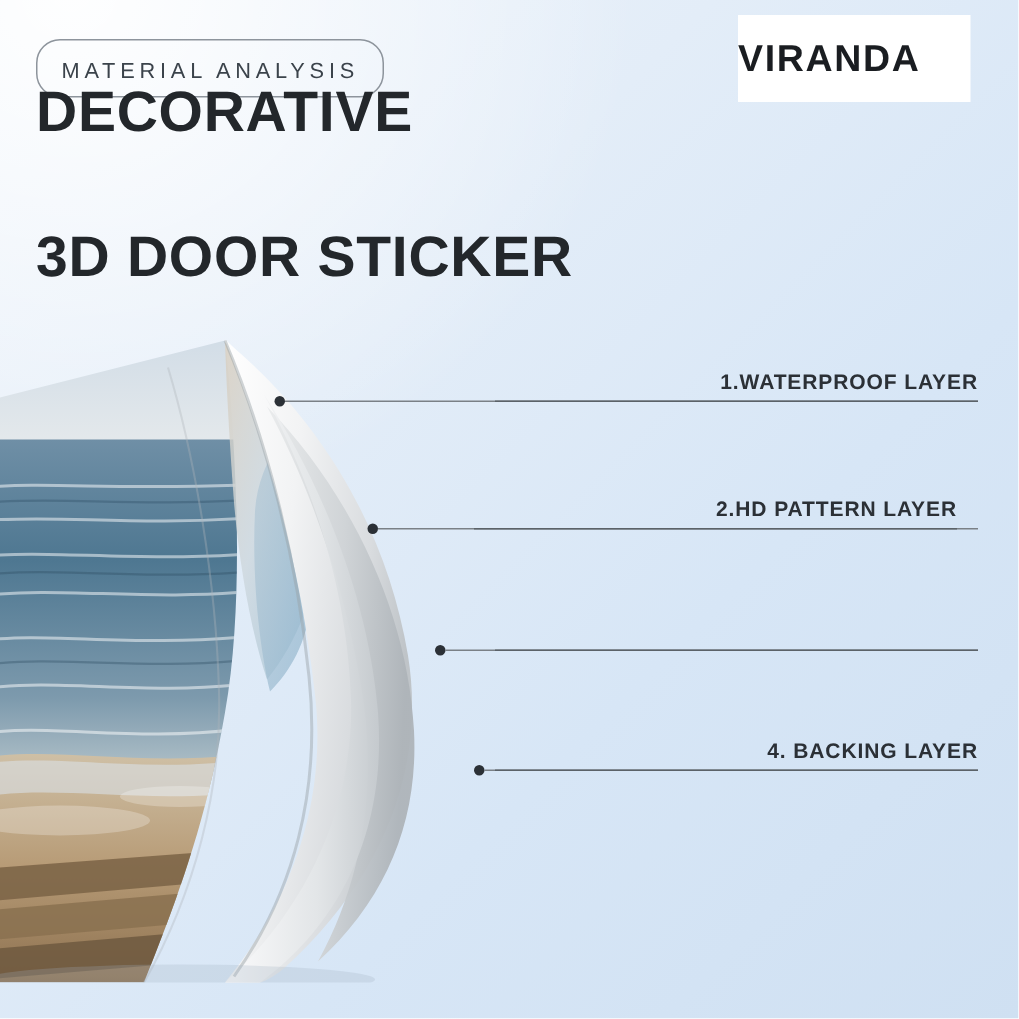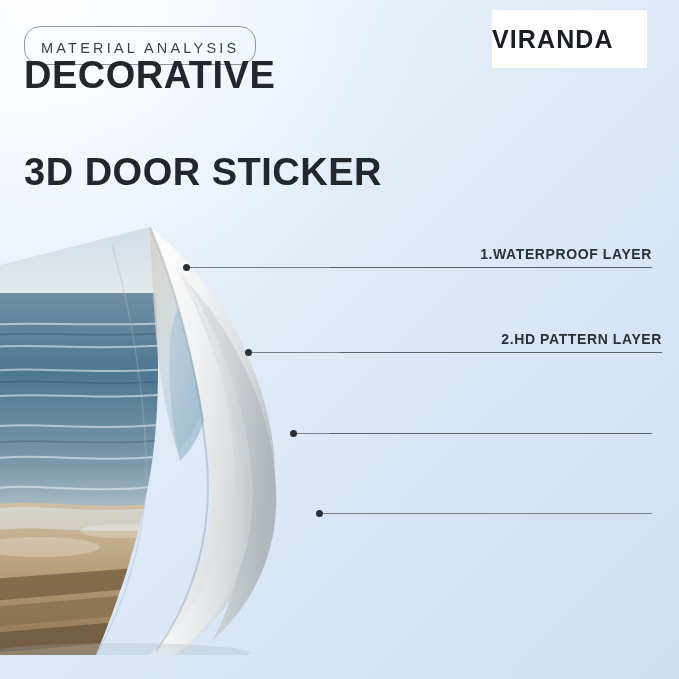--- a/index.html
+++ b/index.html
@@ -255,28 +255,32 @@
 
     <div class="dot" style="left:183px; top:264px;"></div>
     <div class="leader" style="left:190px; top:267px; width:462px;"></div>
     <div class="callout" style="left:330px; top:238px; width:322px; height:30px;">
       <div class="ltext">1.WATERPROOF LAYER</div>
       <div class="underline" style="width:322px;"></div>
     </div>
 
     <div class="dot" style="left:245px; top:349px;"></div>
     <div class="leader" style="left:252px; top:352px; width:400px;"></div>
-    <div class="callout" style="left:340px; top:323px; width:322px; height:30px;">
+    <div class="callout" style="left:316px; top:323px; width:322px; height:30px;">
       <div class="ltext">2.HD PATTERN LAYER</div>
       <div class="underline" style="width:322px;"></div>
     </div>
 
     <div class="dot" style="left:290px; top:430px;"></div>
     <div class="leader" style="left:297px; top:433px; width:355px;"></div>
     <div class="callout" style="left:330px; top:404px; width:322px; height:30px;">
       <div class="underline" style="width:322px;"></div>
     </div>
 
     <div class="dot" style="left:316px; top:510px;"></div>
     <div class="leader" style="left:323px; top:513px; width:329px;"></div>
+    <div class="callout" style="left:330px; top:484px; width:322px; height:30px;">
+      <div class="ltext">4. BACKING LAYER</div>
+      <div class="underline" style="width:322px;"></div>
+    </div>
 
   </div>
 </div>
 
 </body></html>

